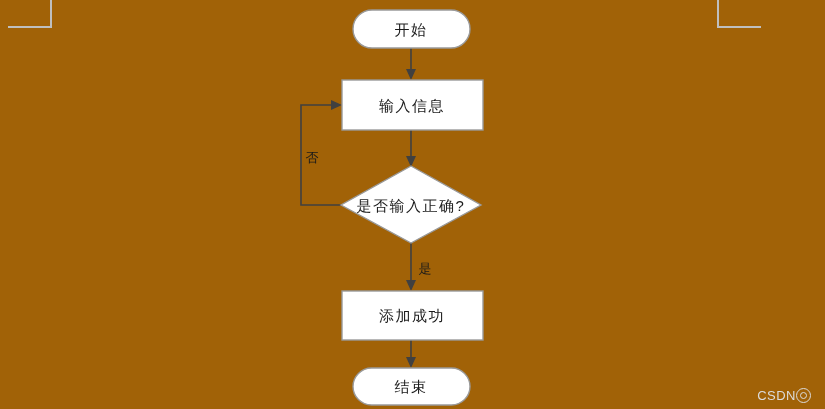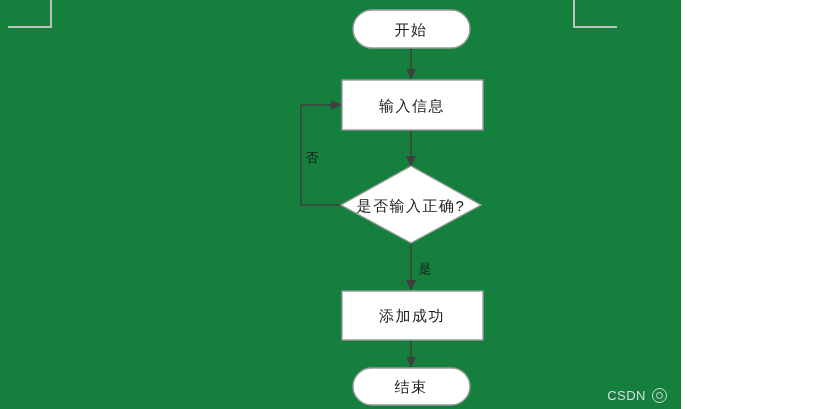--- a/index.html
+++ b/index.html
@@ -5,23 +5,23 @@
   html, body {
     margin: 0;
     padding: 0;
     background: #ffffff;
   }
   body {
     font-family: "Liberation Sans", "DejaVu Sans", sans-serif;
   }
   #page {
     position: relative;
-    width: 681px;
+    width: 825px;
     height: 409px;
-    background: #15803d;
+    background: #a16207;
     overflow: hidden;
     text-decoration: underline;
   }
   
   .corner {
     position: absolute;
     width: 42px;
     height: 26px;
   }
   .corner-tl {
@@ -64,21 +64,20 @@
   }
   .arrowhead {
     fill: #404040;
   }
   #watermark {
     position: absolute;
     right: 14px;
     bottom: 6px;
     display: flex;
     align-items: center;
-    gap: 6px;
     color: #dcdcdc;
     font-size: 13px;
     letter-spacing: 0.5px;
     user-select: none;
   }
   #watermark .wm-logo {
     display: inline-block;
     width: 13px;
     height: 13px;
     border: 1.5px solid #dcdcdc;

